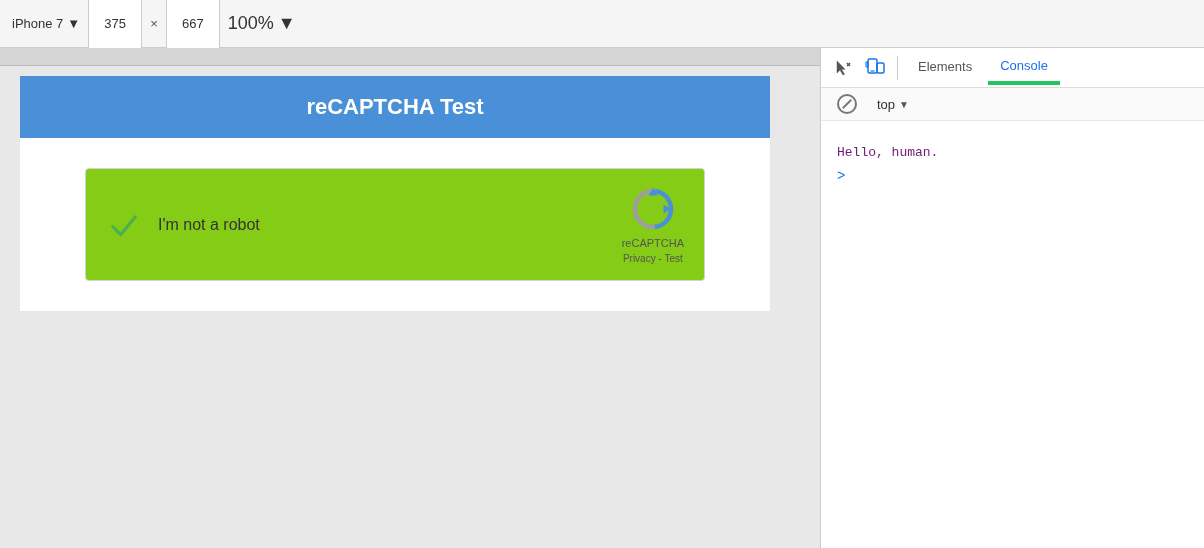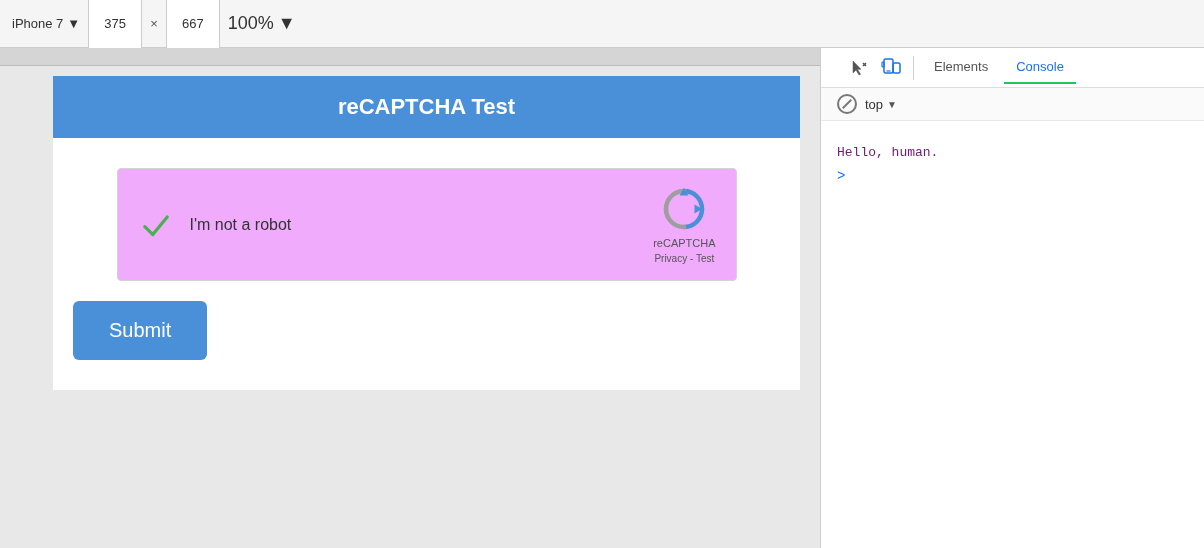--- a/index.html
+++ b/index.html
@@ -90,21 +90,20 @@
       justify-content: flex-start;
       align-items: flex-start;
       padding: 10px 20px;
       overflow: hidden;
     }
 
     .phone-frame {
       width: 750px;
       background: #fff;
       overflow: hidden;
-      margin-left: 33px;
     }
 
     
     .page-header {
       background: #4a90d9;
       padding: 18px 20px;
       text-align: center;
     }
     .page-header-title {
       color: #fff;
@@ -115,21 +114,21 @@
     
     .page-content {
       background: #fff;
       padding: 30px 20px;
     }
 
     
     .recaptcha-widget {
       border: 1px solid #d3d3d3;
       border-radius: 4px;
-      background: #f0abfc;
+      background: #84cc16;
       padding: 16px 20px;
       display: flex;
       align-items: center;
       justify-content: space-between;
       max-width: 620px;
       margin: 0 auto;
     }
 
     .recaptcha-left {
       display: flex;
@@ -197,21 +196,21 @@
       background: #fff;
       border-left: 1px solid #ccc;
       display: flex;
       flex-direction: column;
     }
 
     .devtools-tabs {
       display: flex;
       align-items: center;
       border-bottom: 1px solid #ddd;
-      padding: 0 24px;
+      padding: 0 8px;
       height: 40px;
       gap: 4px;
     }
 
     .devtools-divider {
       width: 1px;
       height: 24px;
       background: #ccc;
       margin: 0 4px;
     }
@@ -219,32 +218,32 @@
     .devtools-tab {
       padding: 8px 12px;
       font-size: 13px;
       cursor: pointer;
       color: #555;
       border-bottom: 2px solid transparent;
     }
 
     .devtools-tab.active {
       color: #1a73e8;
-      border-bottom: 2px solid #22c55e;
+      border-bottom: 4px solid #22c55e;
     }
 
     .devtools-console-area {
       padding: 12px 16px;
       flex: 1;
       overflow: auto;
     }
 
     .console-toolbar {
       display: flex;
-      gap: 8px;
+      gap: 20px;
       padding: 6px 16px;
       border-bottom: 1px solid #e8e8e8;
       background: #fafafa;
     }
 
     .console-no-icon {
       width: 20px;
       height: 20px;
       border: 2px solid #777;
       border-radius: 50%;
@@ -374,21 +373,20 @@
                 <polygon points="56,32 46,26 46,38" fill="#4a90d9"></polygon>
               </svg>
               <div class="recaptcha-brand">reCAPTCHA</div>
               <div class="recaptcha-links">
                 <span>Privacy</span><span> - </span><span>Test</span>
               </div>
             </div>
           </div>
 
           
-          <button class="submit-btn">Submit</button>
         </div>
       </div>
     </div>
   </div>
 
   <div class="devtools-panel">
 
     <div class="devtools-tabs">
 
       <div class="cursor-icon-btn">

